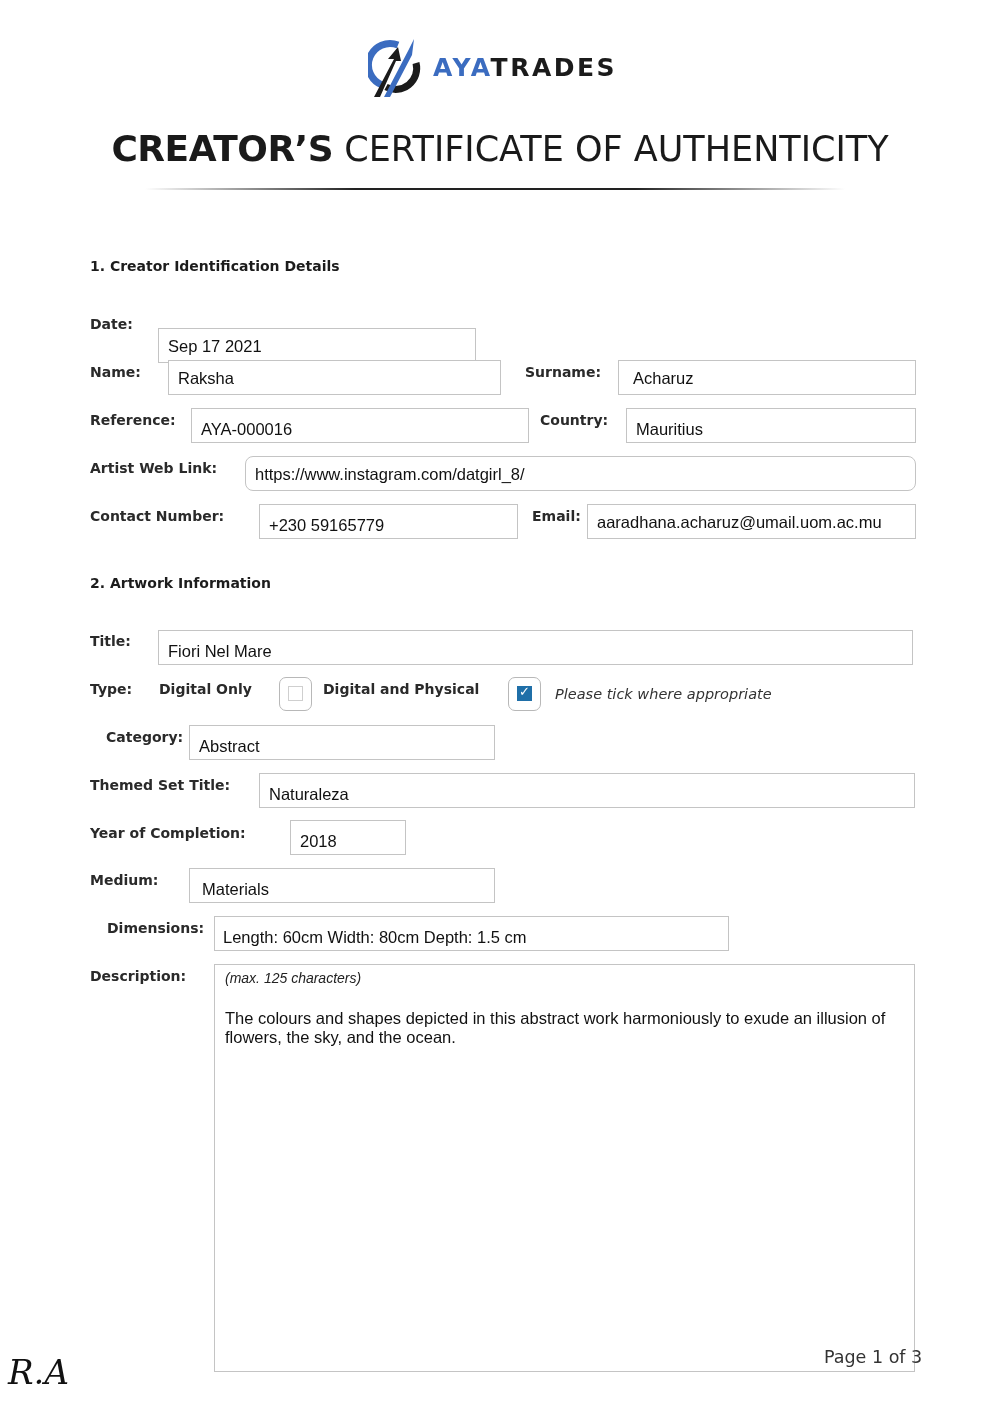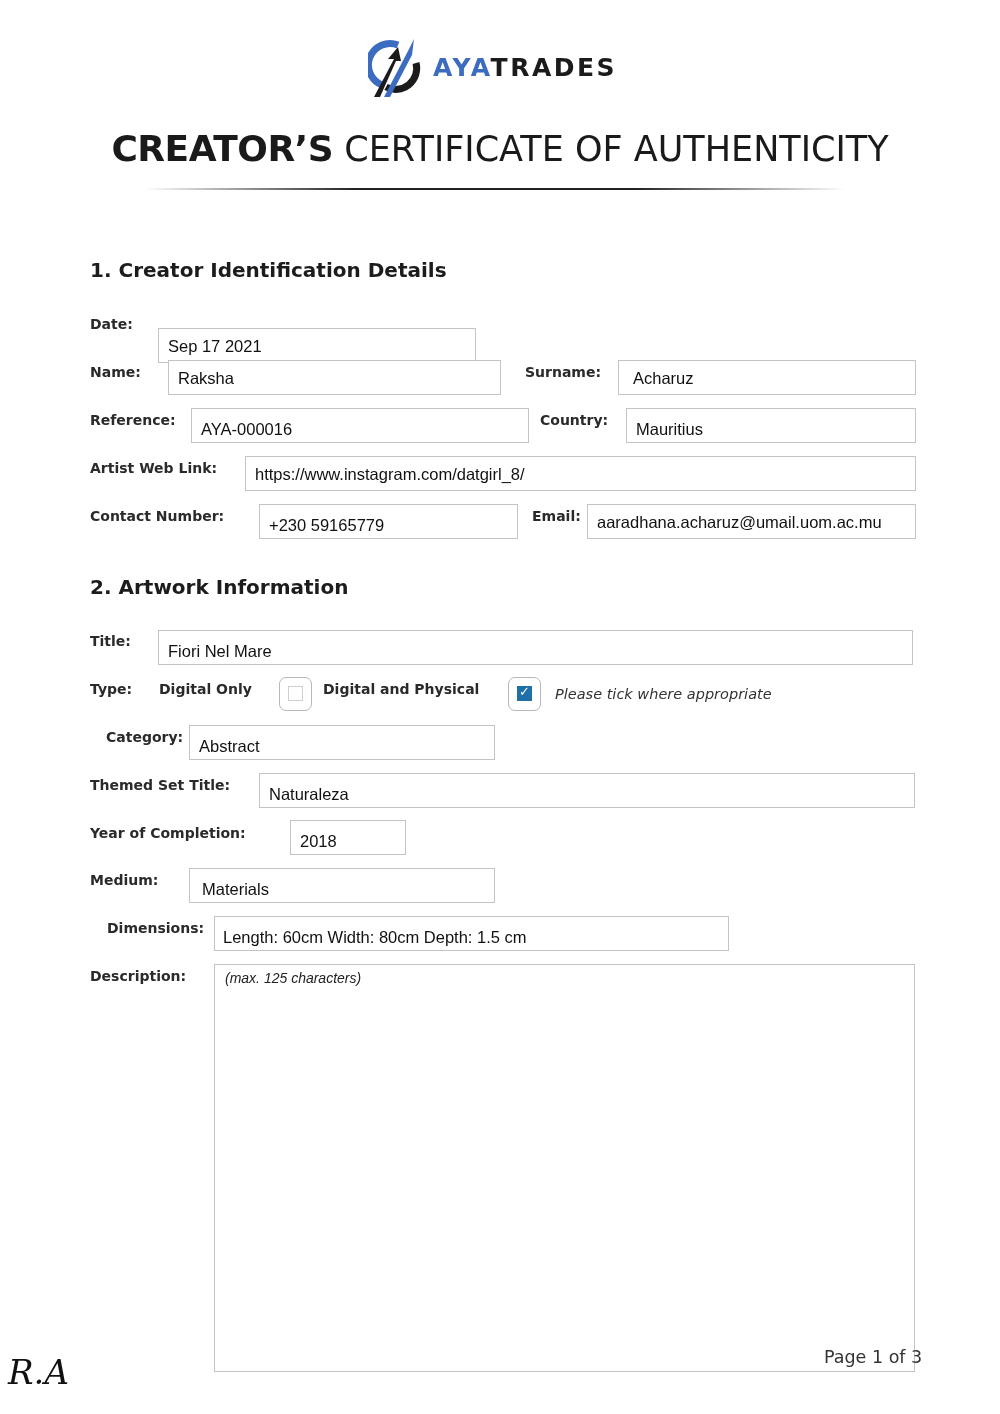--- a/index.html
+++ b/index.html
@@ -12,21 +12,21 @@
                font-weight:bold; font-size:25px; letter-spacing:2.5px; white-space:nowrap; }
   .logo-aya { color:#3b6cc0; }
   .logo-trades { color:#1b1b1b; }
   .main-title { left:0; width:1000px; top:128px; text-align:center; font-size:36px;
                 letter-spacing:-0.5px; color:#1a1a1a; white-space:nowrap; }
   .main-title .b { font-weight:bold; }
   .main-title .l { font-weight:normal; font-family:"DejaVu Sans", sans-serif; letter-spacing:0px; font-size:35px; }
   .rule { left:145px; width:700px; top:188px; height:2px;
           background:linear-gradient(to right, rgba(0,0,0,0), #222 30%, #222 70%, rgba(0,0,0,0)); }
   
-  .section-title { left:90px; font-weight:bold; font-size:20px; color:#1c1c1c; white-space:nowrap; }
+  .section-title { left:90px; font-weight:bold; font-size:14px; color:#1c1c1c; white-space:nowrap; }
   .label { font-size:14px; color:#2a2a2a; white-space:nowrap; font-weight:bold; }
   .field { border:1.5px solid #c4c4c4; background:#fff; box-sizing:border-box; height:35px;
            font-family:"Liberation Sans", sans-serif; font-size:16.5px; color:#111;
            padding:0 9px; line-height:34px; white-space:nowrap; overflow:hidden; }
   .field.low { padding-top:3px; }
   .checkbox { width:33px; height:34px; border:1.5px solid #b8b8b8; border-radius:7px; box-sizing:border-box;
               background:#fff; }
   .checkbox .inner { position:absolute; left:8px; top:8px; width:15px; height:15px;
                      border:1px solid #cfcfcf; box-sizing:border-box; background:#fff; }
   .checkbox.checked .inner { background:#1f6fa8; border-color:#1f6fa8; }
@@ -71,21 +71,21 @@
 <div class="abs label" style="left:525px;top:364px;">Surname:</div>
 <div class="abs field" style="left:618px;top:360px;width:298px;padding-left:14px;">Acharuz</div>
 
 <div class="abs label" style="left:90px;top:412px;">Reference:</div>
 <div class="abs field low" style="left:191px;top:408px;width:338px;">AYA-000016</div>
 
 <div class="abs label" style="left:540px;top:412px;">Country:</div>
 <div class="abs field low" style="left:626px;top:408px;width:290px;">Mauritius</div>
 
 <div class="abs label" style="left:90px;top:460px;">Artist Web Link:</div>
-<div class="abs field" style="left:245px;top:456px;width:671px;">https://www.instagram.com/datgirl_8/</div>
+<div class="abs field" style="left:245px;top:456px;width:671px;border-radius:8px;">https://www.instagram.com/datgirl_8/</div>
 
 <div class="abs label" style="left:90px;top:508px;">Contact Number:</div>
 <div class="abs field low" style="left:259px;top:504px;width:259px;">+230 59165779</div>
 
 <div class="abs label" style="left:532px;top:508px;">Email:</div>
 <div class="abs field" style="left:587px;top:504px;width:329px;">aaradhana.acharuz@umail.uom.ac.mu</div>
 
 <div class="abs section-title" style="top:575px;">2. Artwork Information</div>
 
 <div class="abs label" style="left:90px;top:633px;">Title:</div>
@@ -115,16 +115,17 @@
 
 <div class="abs label" style="left:90px;top:872px;">Medium:</div>
 <div class="abs field low" style="left:189px;top:868px;width:306px;padding-left:12px;">Materials</div>
 
 <div class="abs label" style="left:107px;top:920px;">Dimensions:</div>
 <div class="abs field low" style="left:214px;top:916px;width:515px;padding-left:8px;">Length: 60cm Width: 80cm Depth: 1.5 cm</div>
 
 <div class="abs label" style="left:90px;top:968px;">Description:</div>
 <div class="abs desc-box" style="left:214px;top:964px;width:701px;height:408px;">
   <div class="desc-hint">(max. 125 characters)</div>
+  <div class="desc-text">The colours and shapes depicted in this abstract work harmoniously to exude an illusion of flowers, the sky, and the ocean.</div>
 </div>
 
 <div class="abs signature">R.A</div>
 <div class="abs page-num">Page 1 of 3</div>
 
 </body></html>

